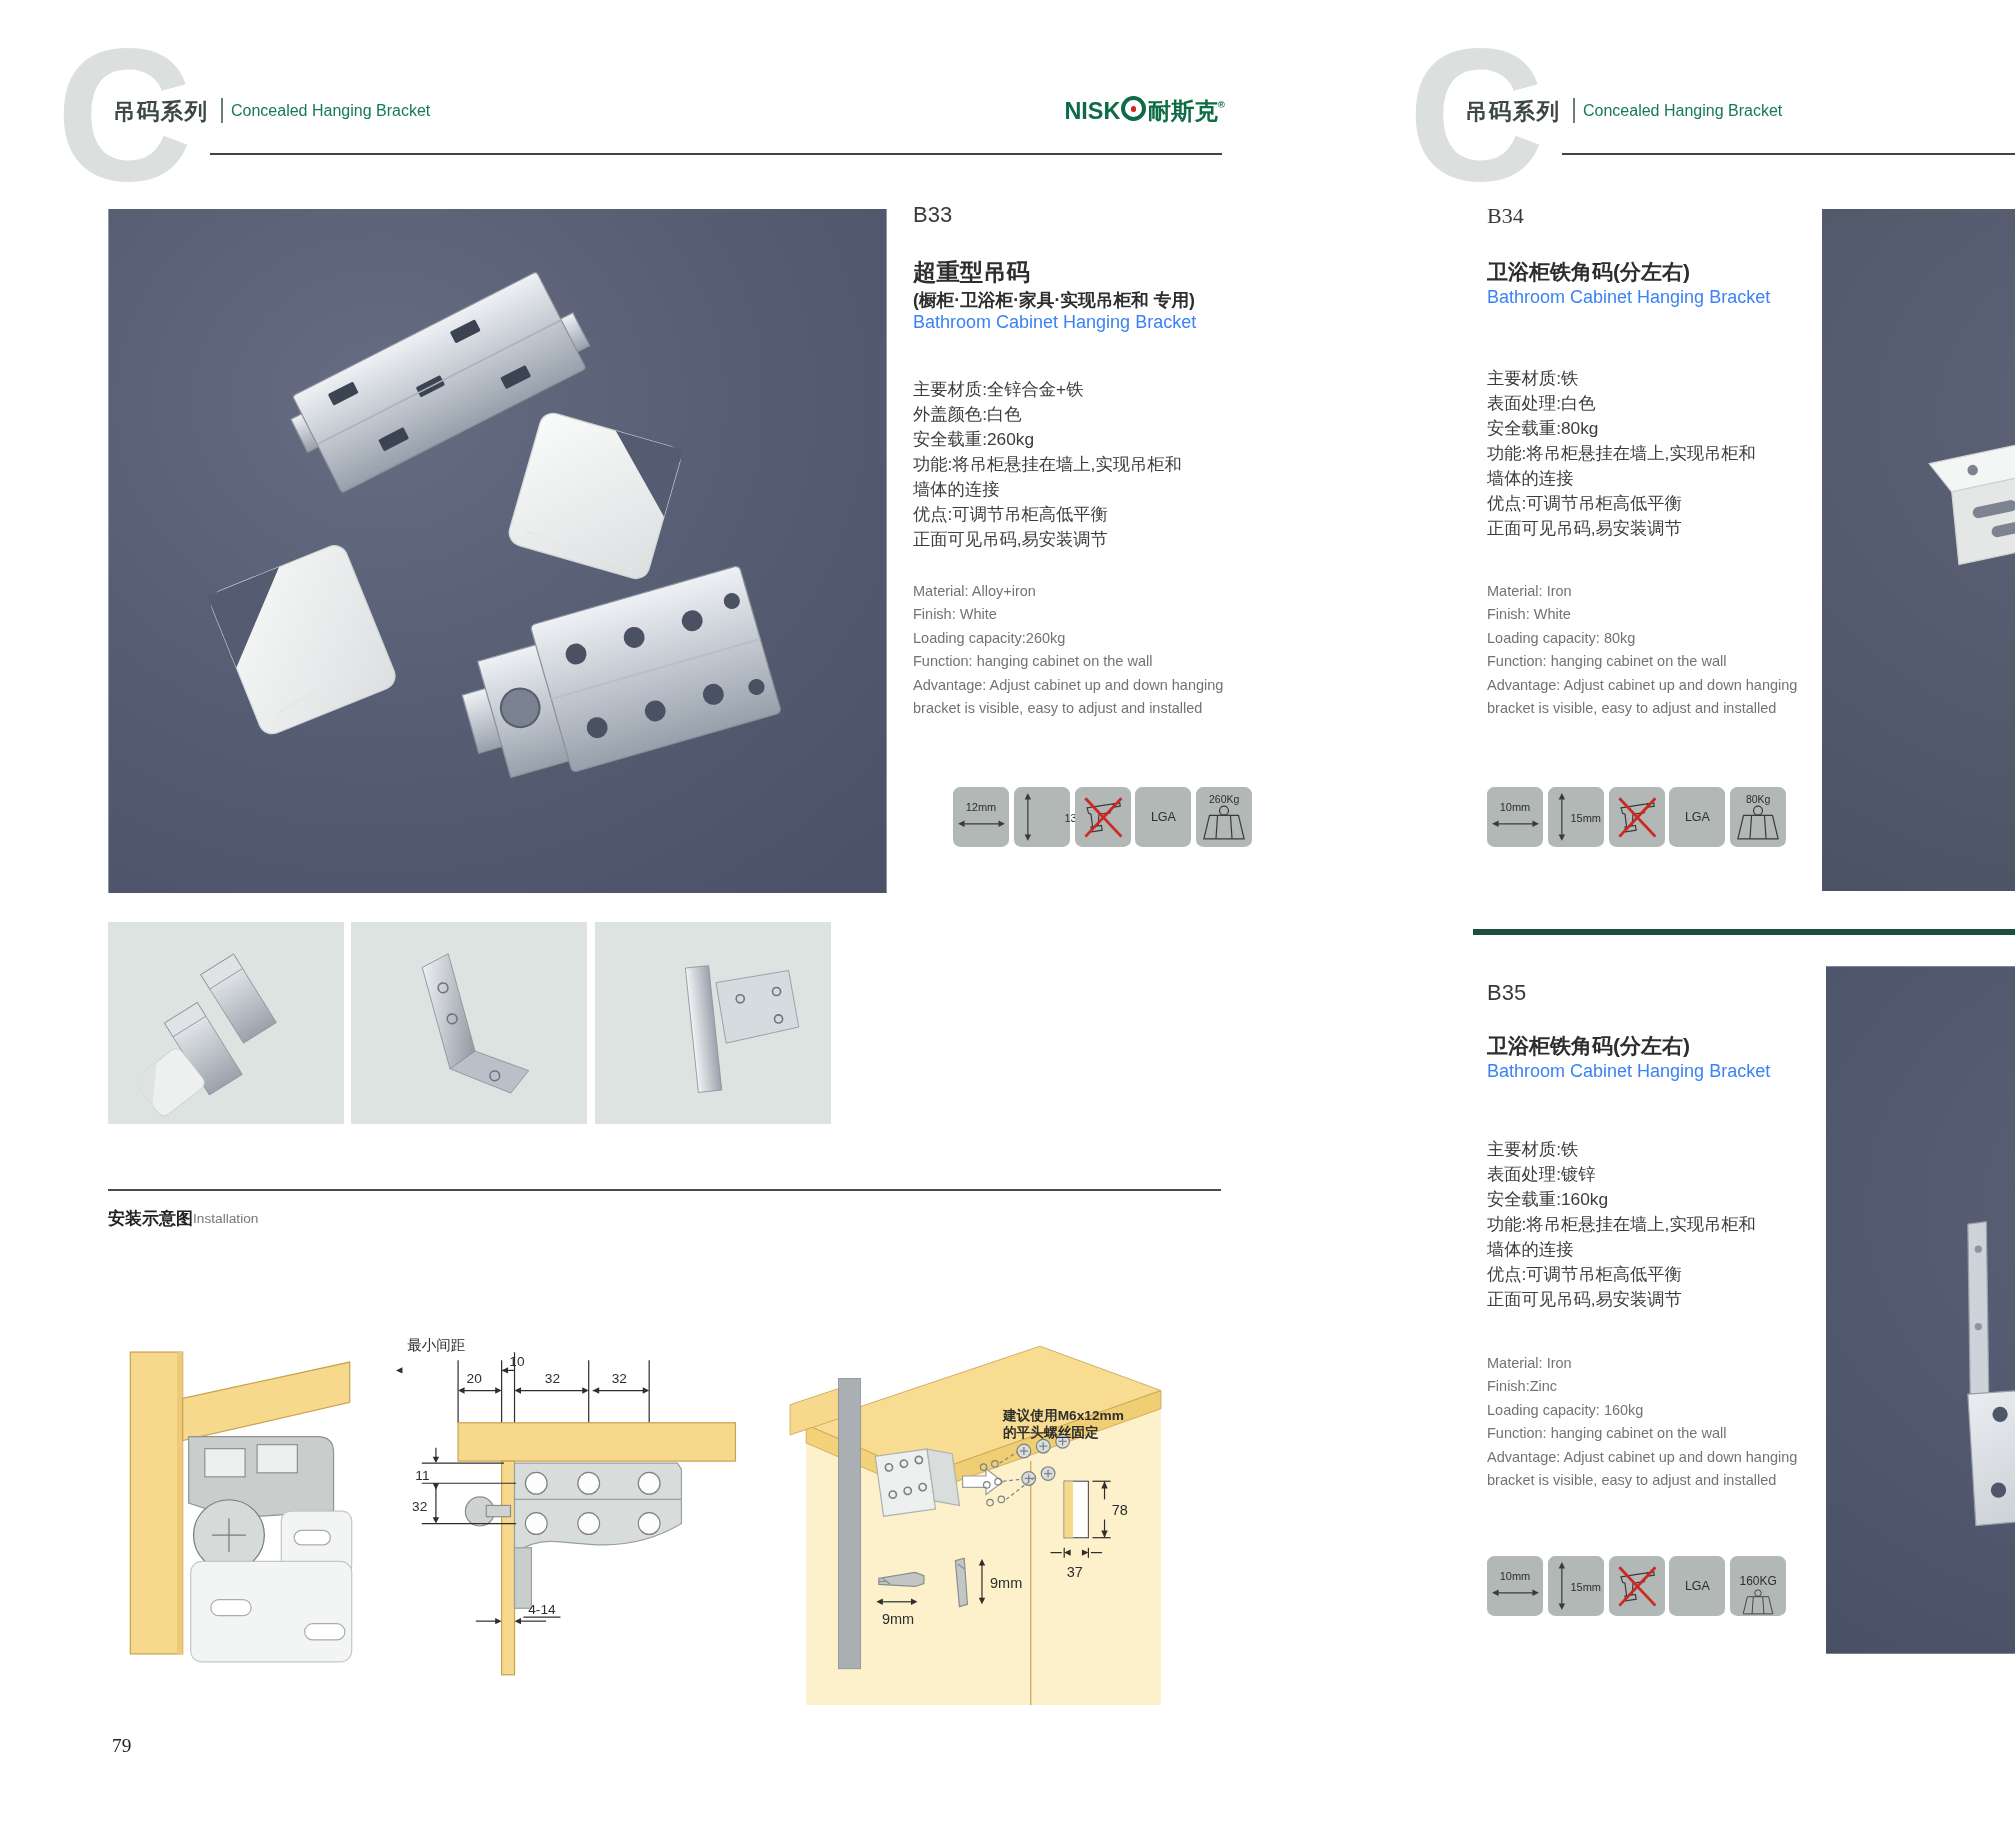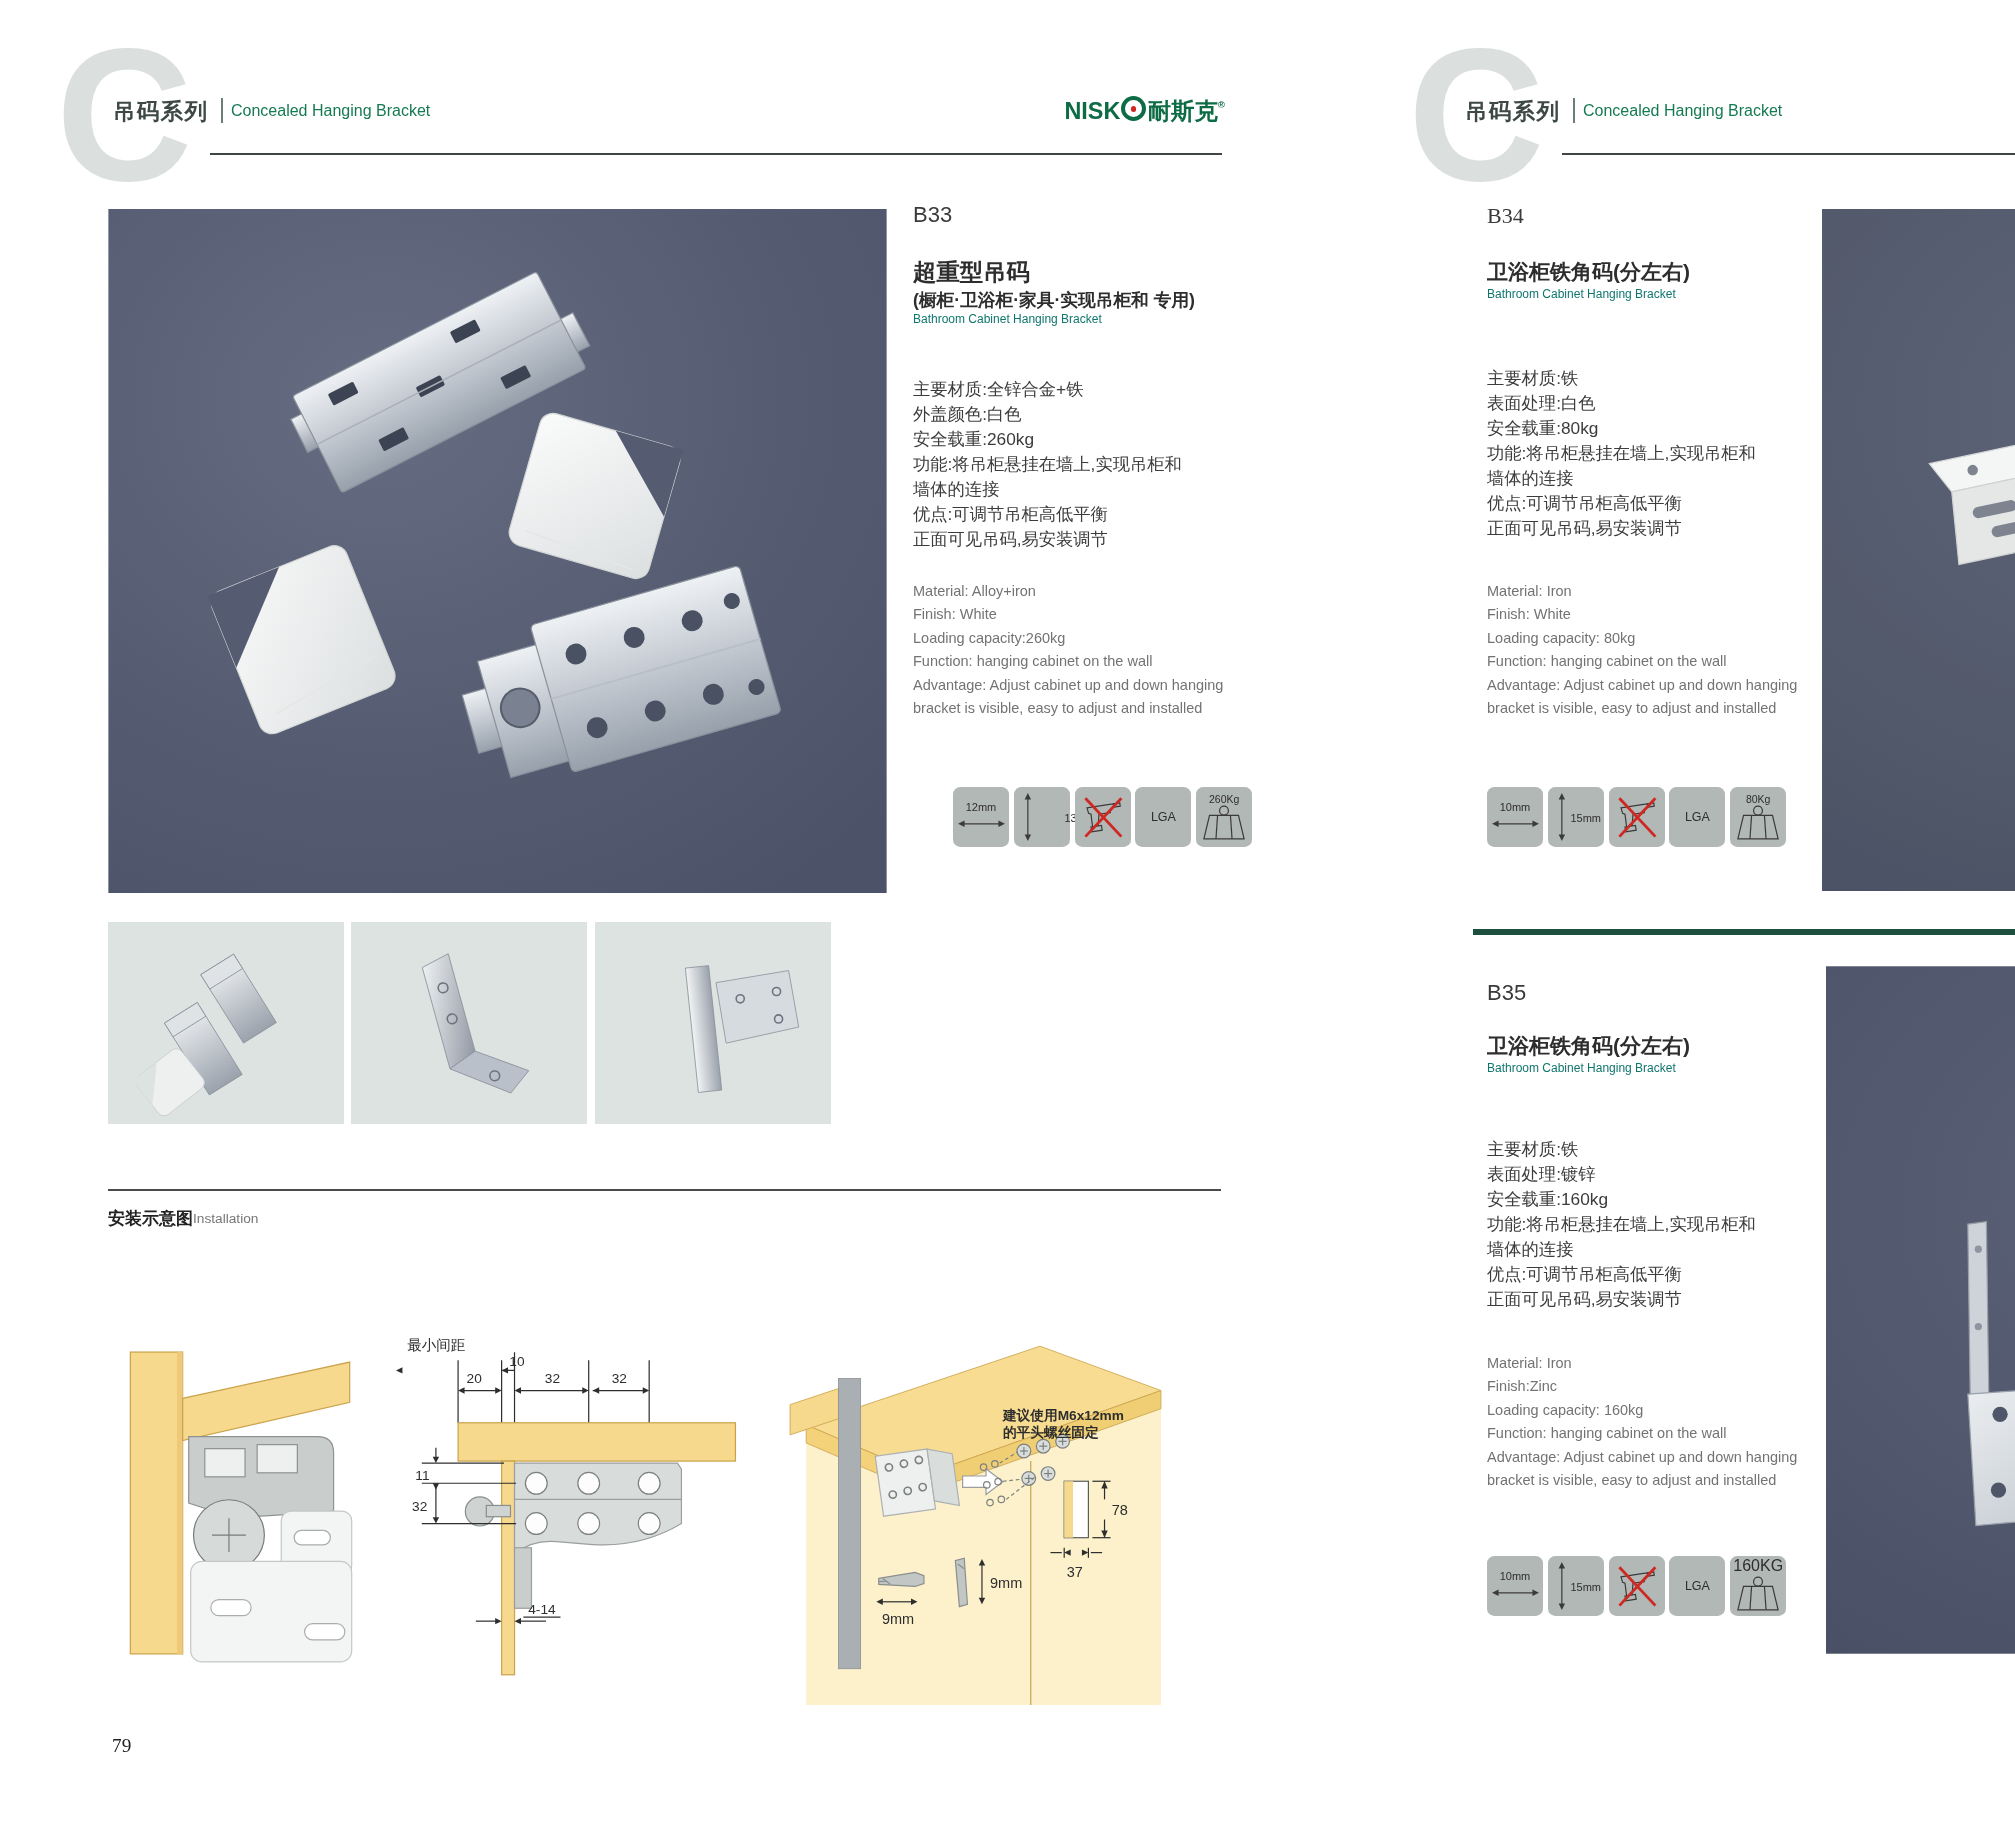--- a/index.html
+++ b/index.html
@@ -17,21 +17,21 @@
   .logo .o-ring{display:inline-block;width:17px;height:17px;border:4px solid #0d6b45;border-radius:50%;
                 position:relative;margin:0 1.6px -2.4px 0.8px;}
   .logo .o-dot{position:absolute;left:50%;top:50%;width:5.6px;height:5.6px;margin:-2.8px 0 0 -2.8px;
                background:#d0261c;border-radius:50%;}
   .logo sup{font-size:9.7px;vertical-align:11.3px;}
   
   .code{font-size:22px;color:#3a3a3a;}
   .ptitle-zh{font-size:23.4px;font-weight:bold;color:#2d2d2d;}
   .ptitle-zh2{font-size:21px;font-weight:bold;color:#2d2d2d;}
   .psub-zh{font-size:17.7px;font-weight:bold;color:#2d2d2d;}
-  .ptitle-en{font-size:12px;color:#0f766e;}
+  .ptitle-en{font-size:18px;color:#3b82f6;}
   .spec-zh div{font-size:17.3px;line-height:25px;color:#3c3c3c;}
   .spec-en div{font-size:14.5px;line-height:23.4px;color:#737373;}
   
   .icon-row{display:flex;gap:4.8px;}
   .tile{width:56px;height:60px;background:#b2b8b5;border-radius:7.3px;position:relative;
         display:flex;flex-direction:column;align-items:center;}
   .tile .lbl{font-size:11px;color:#2e2e2e;}
   .tile-lga{justify-content:center;}
   .tile-lga .lbl{font-size:12.5px;}
   
@@ -584,21 +584,21 @@
             <path d="M40,100 L66,96 L68,108 L42,112 Z"></path>
           </g>
           <line x1="26" y1="28" x2="116" y2="124" stroke="#cf2822" stroke-width="7"></line>
           <line x1="116" y1="28" x2="26" y2="124" stroke="#cf2822" stroke-width="7"></line>
         </svg>
       </div>
       <div class="tile tile-lga">
         <div class="lbl">LGA</div>
       </div>
       <div class="tile">
-        <div class="lbl" style="margin-top:1px;font-size:16px;">160KG</div>
+        <div class="lbl" style="margin-top:18px;font-size:12px;">160KG</div>
         <svg width="50" height="37" viewBox="0 0 124 92" style="margin-top:0.8px;">
           <circle cx="62" cy="14" r="11" stroke="#3a3a3a" stroke-width="3" fill="none"></circle>
           <polygon points="26,26 98,26 112,84 12,84" stroke="#3a3a3a" stroke-width="3" fill="none"></polygon>
           <line x1="46" y1="26" x2="42" y2="84" stroke="#3a3a3a" stroke-width="3"></line>
           <line x1="78" y1="26" x2="82" y2="84" stroke="#3a3a3a" stroke-width="3"></line>
         </svg>
       </div>
     </div>
 
     <svg class="photo" style="left:474px;top:966px;" width="818" height="688" viewBox="0 0 2030 1706">

